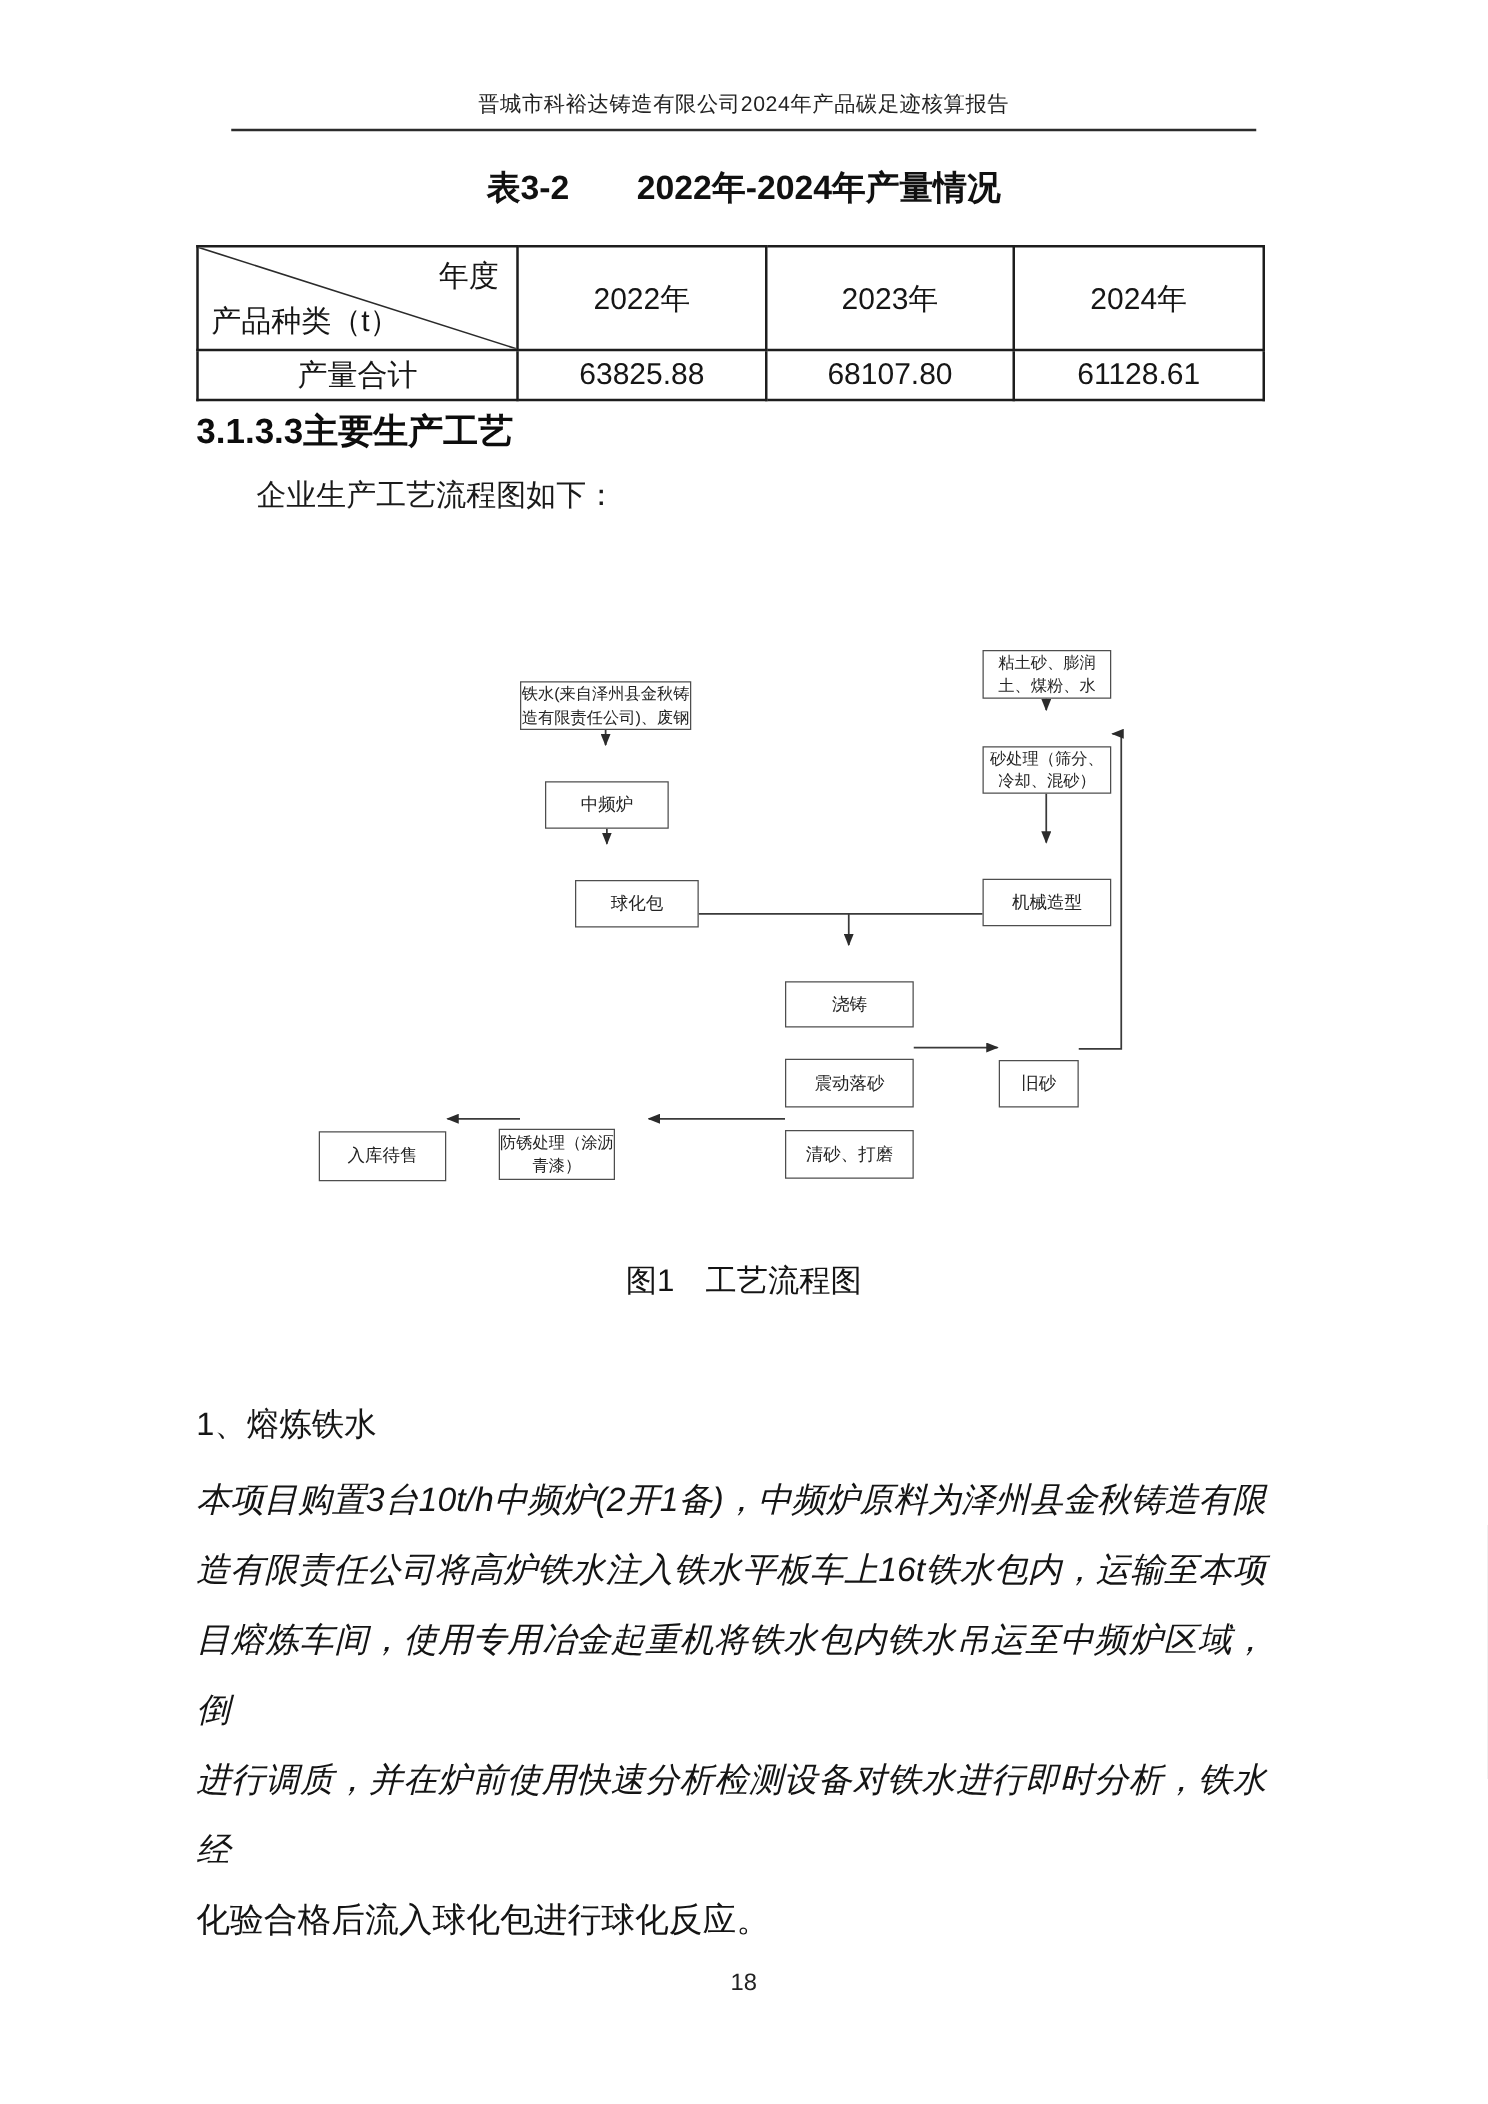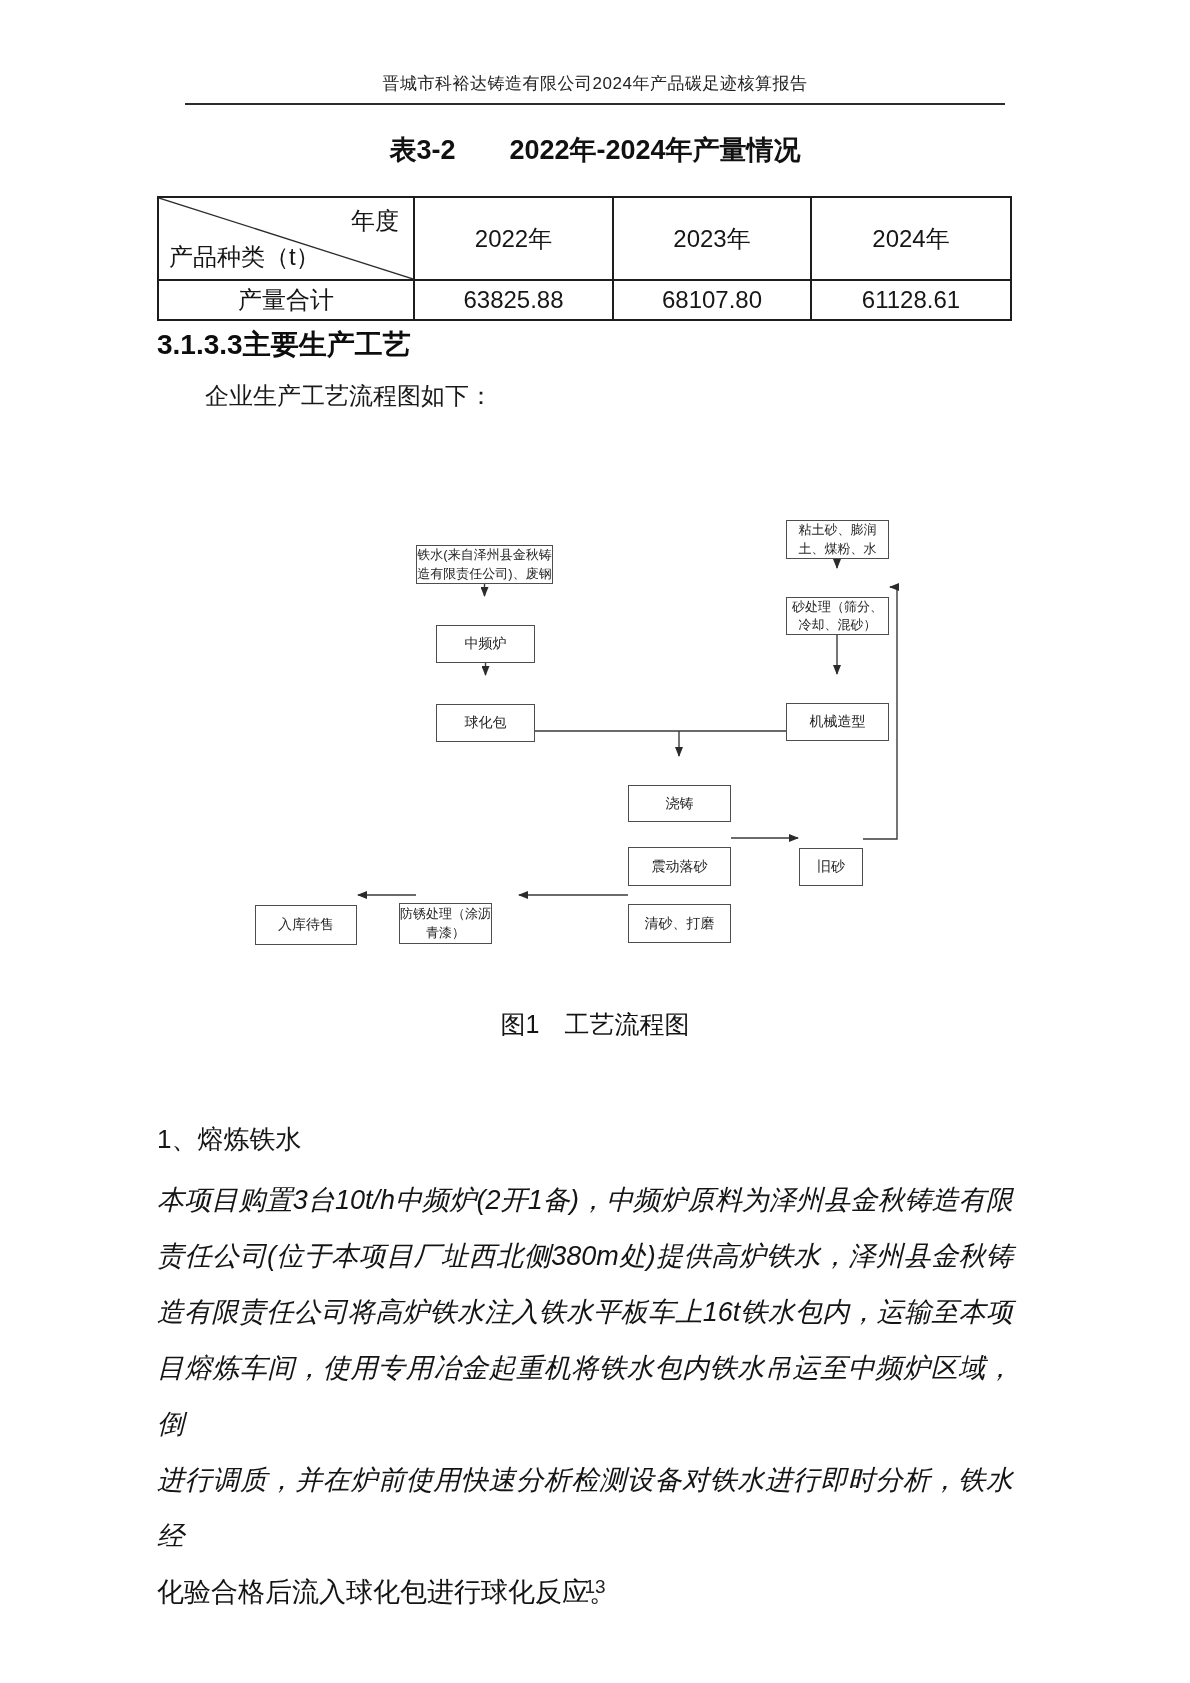--- a/index.html
+++ b/index.html
@@ -146,38 +146,37 @@
     </g>
   </svg>
 
   <div class="fc-box fs13" style="left:416px;top:517px;width:137px;height:39px;">铁水(来自泽州县金秋铸
 造有限责任公司)、废钢</div>
   <div class="fc-box fs13" style="left:786px;top:492px;width:103px;height:39px;">粘土砂、膨润
 土、煤粉、水</div>
   <div class="fc-box fs13" style="left:786px;top:569px;width:103px;height:38px;">砂处理（筛分、
 冷却、混砂）</div>
   <div class="fc-box fs14" style="left:436px;top:597px;width:99px;height:38px;">中频炉</div>
-  <div class="fc-box fs14" style="left:436px;top:676px;width:99px;height:38px;">球化包</div>
+  <div class="fc-box fs14" style="left:460px;top:676px;width:99px;height:38px;">球化包</div>
   <div class="fc-box fs14" style="left:786px;top:675px;width:103px;height:38px;">机械造型</div>
   <div class="fc-box fs14" style="left:628px;top:757px;width:103px;height:37px;">浇铸</div>
   <div class="fc-box fs14" style="left:628px;top:819px;width:103px;height:39px;">震动落砂</div>
   <div class="fc-box fs14" style="left:799px;top:820px;width:64px;height:38px;">旧砂</div>
   <div class="fc-box fs14" style="left:628px;top:876px;width:103px;height:39px;">清砂、打磨</div>
   <div class="fc-box fs13" style="left:399px;top:875px;width:93px;height:41px;">防锈处理（涂沥
 青漆）</div>
   <div class="fc-box fs14" style="left:255px;top:877px;width:102px;height:40px;">入库待售</div>
 
   <div class="fig-caption">图1　工艺流程图</div>
 
   <div class="list-item">1、熔炼铁水</div>
 
   <div class="body-para">
     <div class="body-line just">本项目购置3台10t/h中频炉(2开1备)，中频炉原料为泽州县金秋铸造有限</div>
-    <div class="body-line just">责任公司(位于本项目厂址西北侧380m处)提供高炉铁水，泽州县金秋铸</div>
     <div class="body-line just">造有限责任公司将高炉铁水注入铁水平板车上16t铁水包内，运输至本项</div>
     <div class="body-line just">目熔炼车间，使用专用冶金起重机将铁水包内铁水吊运至中频炉区域，倒</div>
     <div class="body-line just">进行调质，并在炉前使用快速分析检测设备对铁水进行即时分析，铁水经</div>
     <div class="body-line">化验合格后流入球化包进行球化反应。</div>
   </div>
 
-  <div class="page-number">13</div>
+  <div class="page-number">18</div>
 
 </div>
 
 </body></html>

